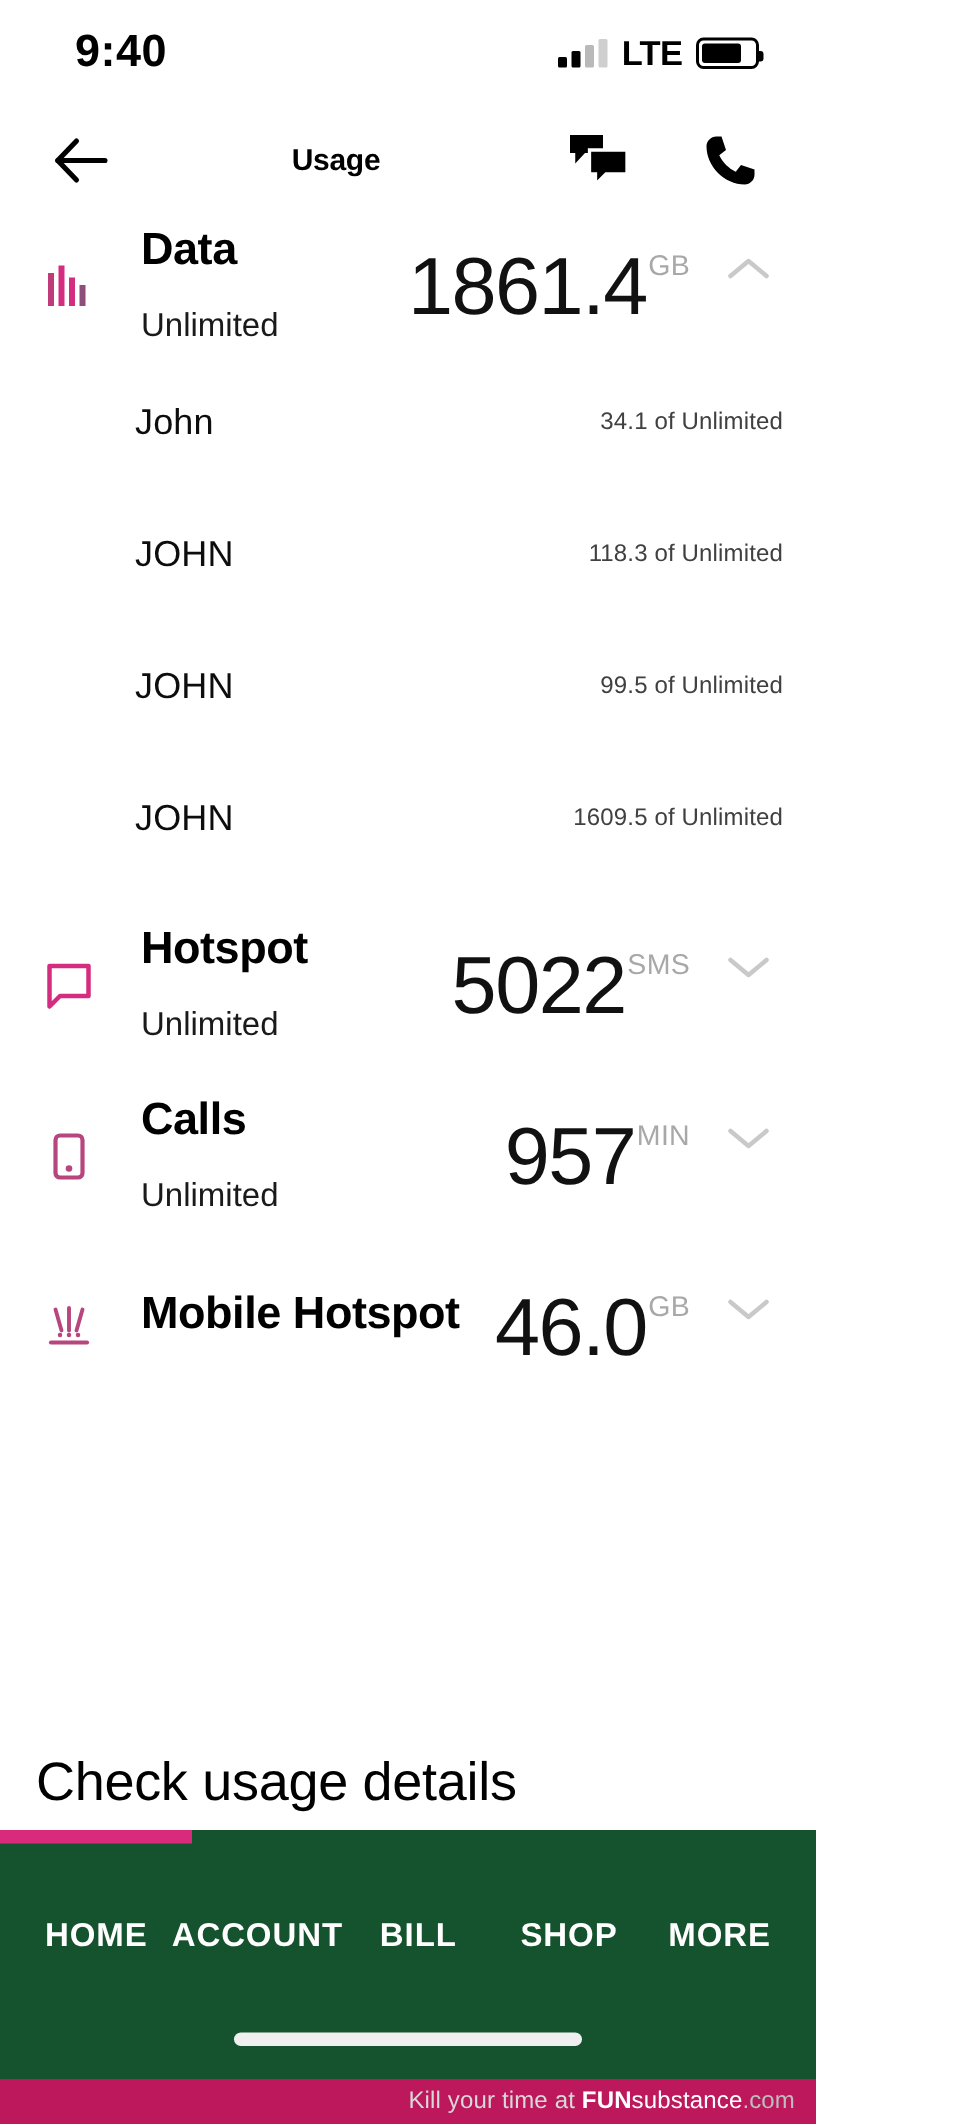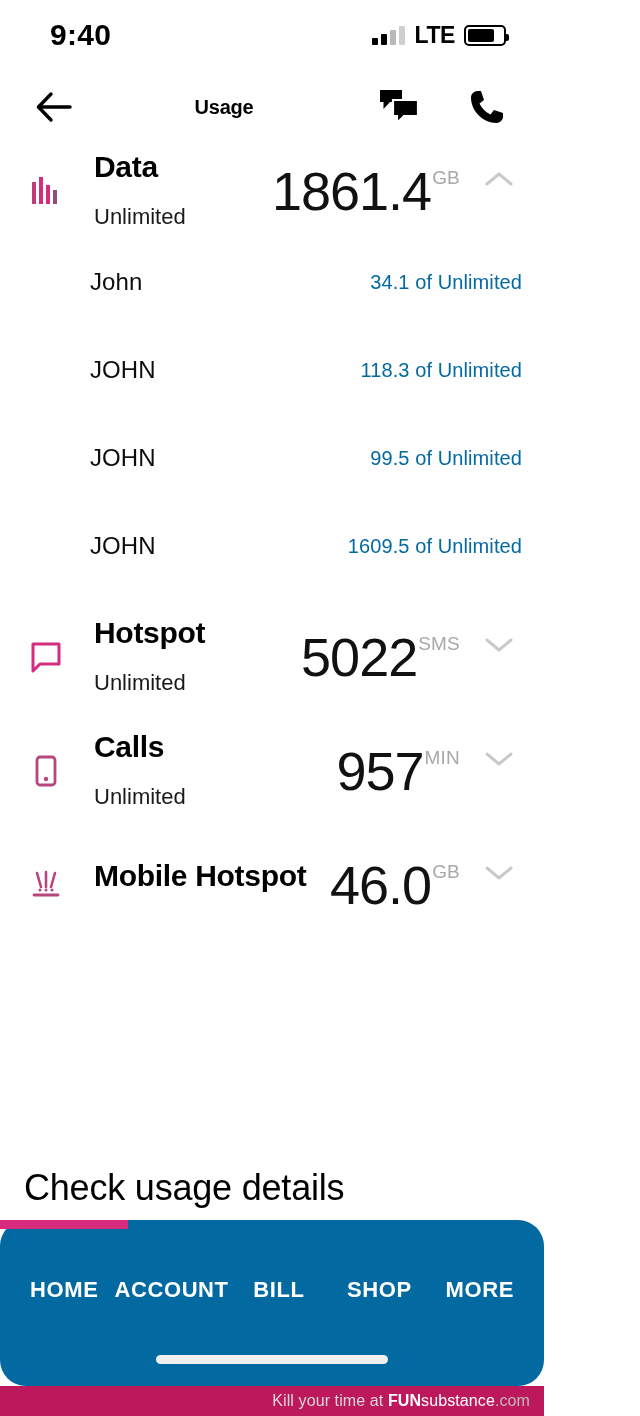--- a/index.html
+++ b/index.html
@@ -62,32 +62,32 @@
                line-height:1; font-family:"Liberation Sans", sans-serif; }
   .sec-unit { font-size:19px; color:#a8a8a8; margin-top:3px; margin-left:1px;
               letter-spacing:0.2px; }
   .chev { width:46px; display:flex; align-items:center; justify-content:center;
           margin-left:16px; margin-top:6px; }
 
   .line-row {
     display:flex; align-items:center; height:88px; padding:0 22px 0 90px;
   }
   .line-name { font-size:24px; color:#0d0d0d; letter-spacing:0.1px; }
-  .line-value { margin-left:auto; font-size:20px; color:#0369a1; letter-spacing:0.1px; }
+  .line-value { margin-left:auto; font-size:16px; color:#404040; letter-spacing:0.1px; }
 
   .sec-gap { height:20px; }
 
   .details-link {
     position:absolute; left:0; right:0; bottom:0; height:64px;
     display:flex; align-items:center; padding-left:24px;
     font-size:36px; color:#000; letter-spacing:-0.2px;
   }
 
   
-  .bottom { position:absolute; left:0; right:0; bottom:30px; height:166px; background:#0369a1;border-radius:26px; }
+  .bottom { position:absolute; left:0; right:0; bottom:30px; height:166px; background:#14532d; }
   .tab-indicator { position:absolute; top:0; left:0; width:128px; height:9px; background:#d92b7d; }
   .tabbar { display:flex; align-items:center; height:100%; padding:0 14px 26px 14px; }
   .tab { flex:1; text-align:center; color:#fff; font-size:22px; font-weight:bold;
          letter-spacing:0.6px; }
   .home-indicator { position:absolute; left:50%; transform:translateX(-50%);
                     bottom:22px; width:232px; height:9px; background:#efefef; border-radius:6px; }
 
   
   .watermark {
     position:absolute; left:0; right:0; bottom:0; height:30px; background:#be185d;

